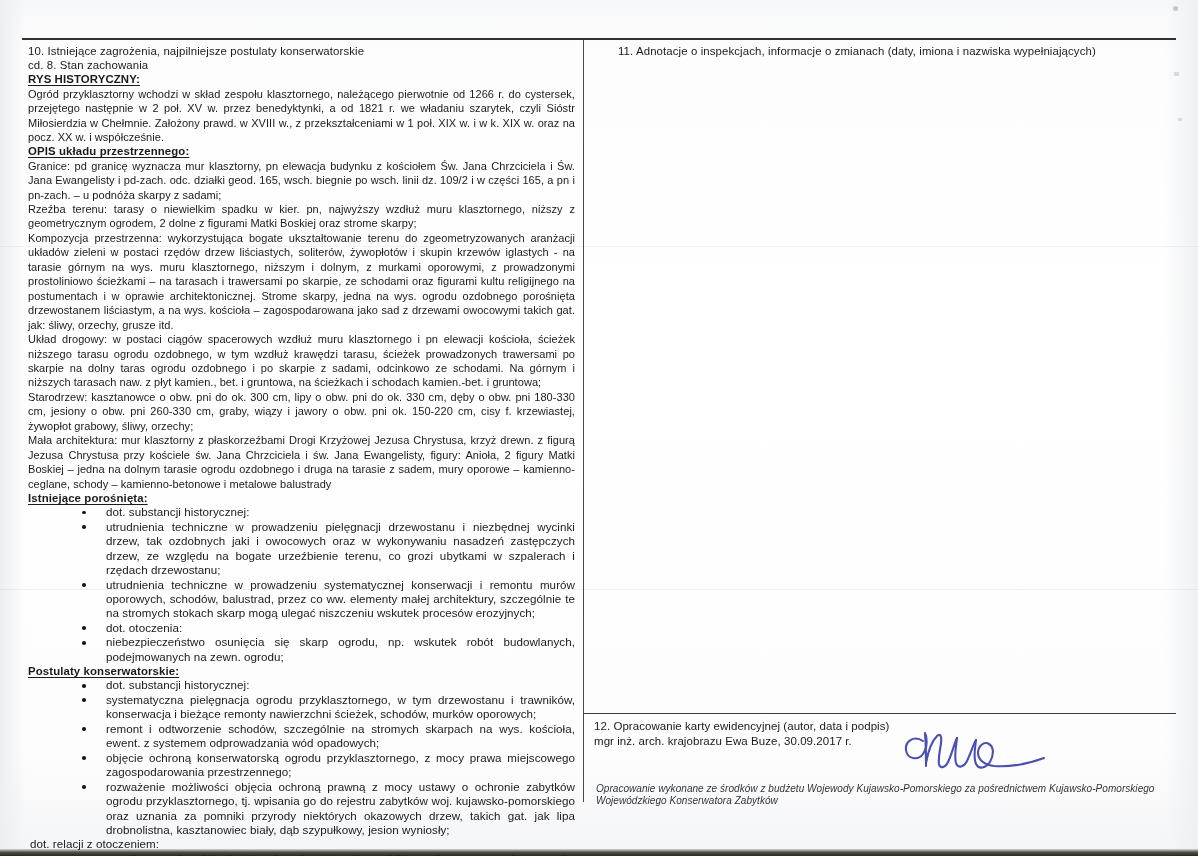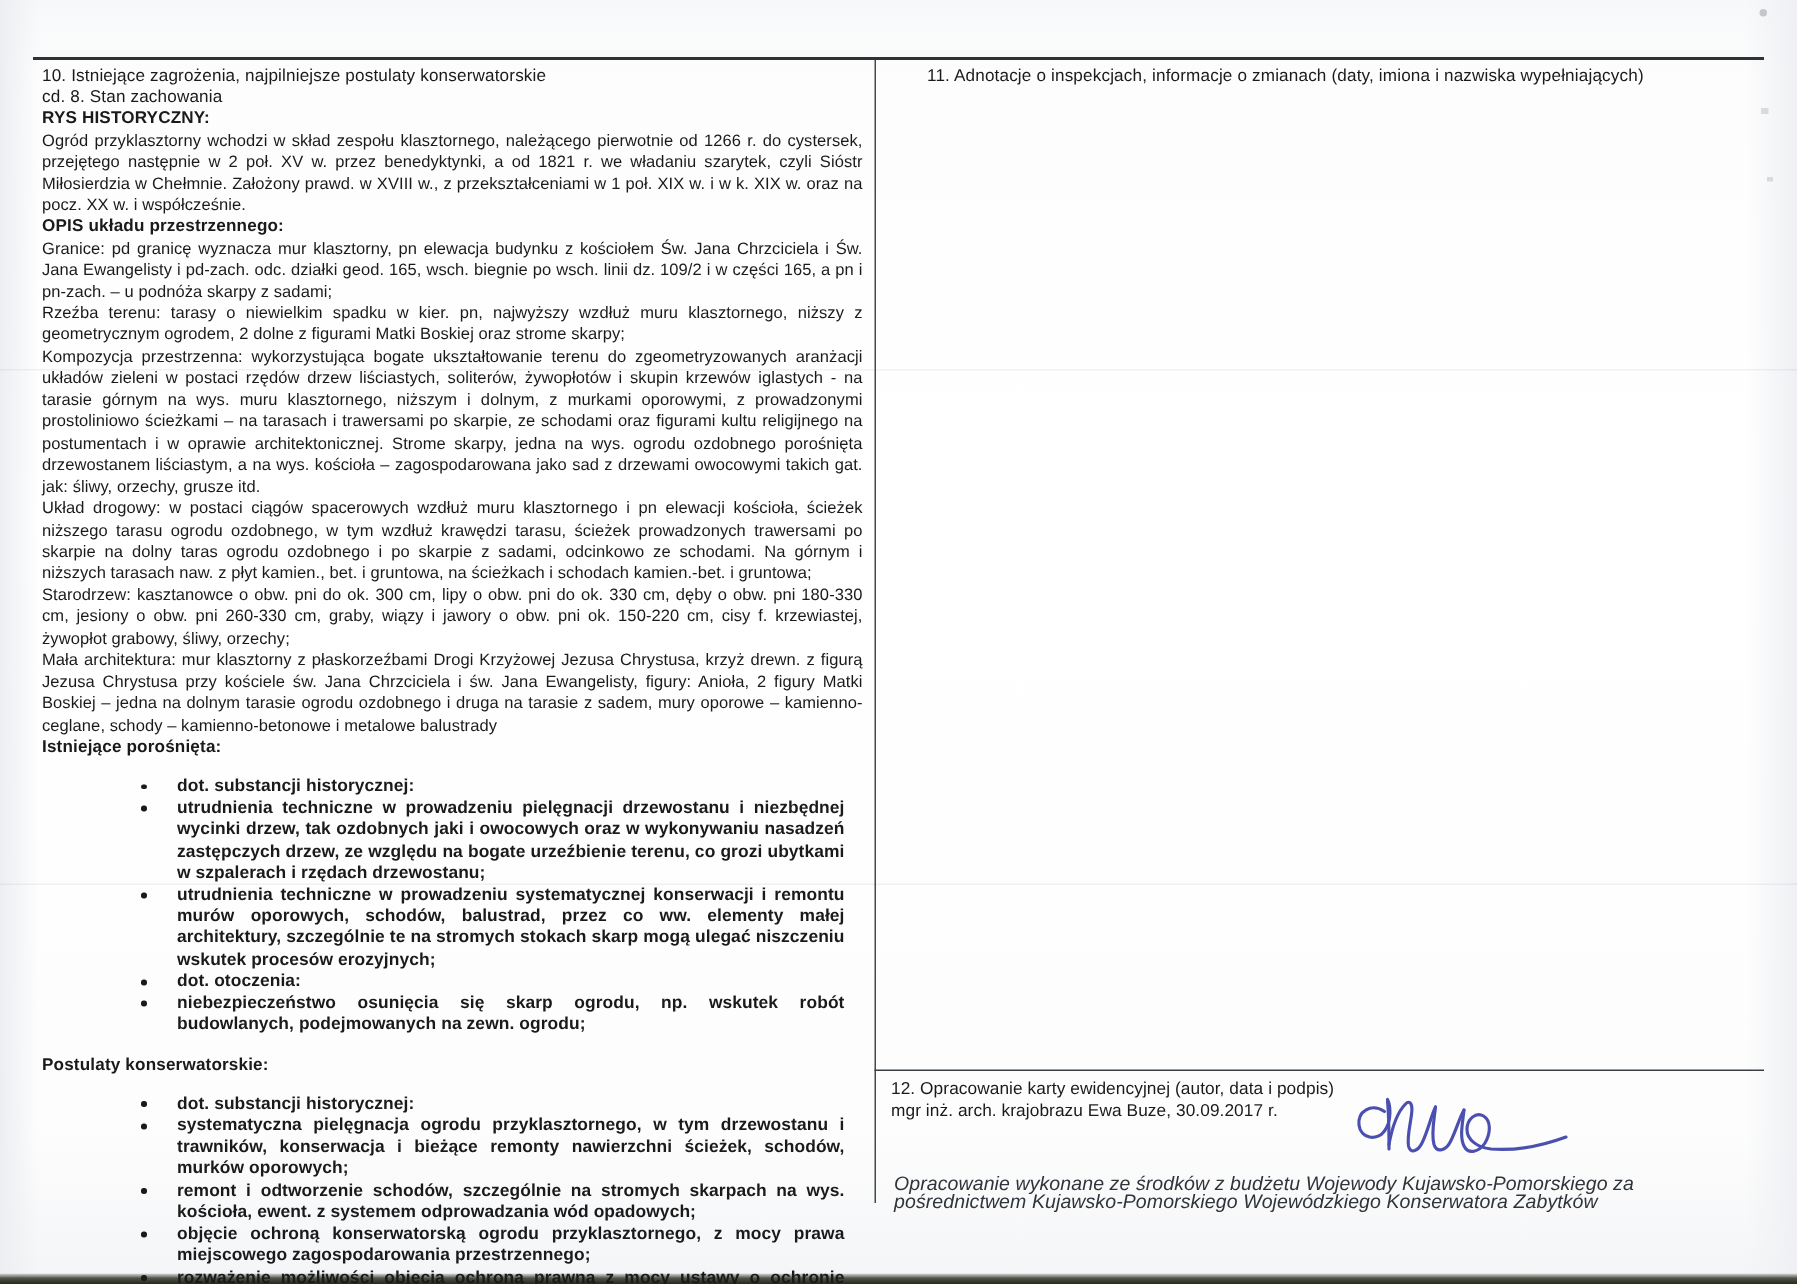--- a/index.html
+++ b/index.html
@@ -115,32 +115,32 @@
   }
   p.body {
     margin: 0;
     font-size: 11px;
     line-height: 14.45px;
     text-align: justify;
     letter-spacing: .005em;
   }
   .hdg {
     font-weight: bold;
+    text-decoration: underline;
     text-underline-offset: 1.5px;
   }
   .lead {
     text-underline-offset: 1.5px;
   }
 
   
   ul.bullets {
-    margin: 12px;
+    margin: 0;
     padding: 0 0 0 52px;
     list-style: none;
-    font-weight: bold;
   }
   ul.bullets > li {
     position: relative;
     margin: 0 0 0 0;
     padding: 0 0 0 26px;
     font-size: 11.6px;
     line-height: 14.45px;
     text-align: justify;
     letter-spacing: .005em;
   }
@@ -175,21 +175,21 @@
     width: 190px;
     height: 62px;
   }
   .sig-wrap svg { display: block; }
   .funding-note {
     position: absolute;
     left: 2px;
     top: 64px;
     width: 560px;
     font-style: italic;
-    font-size: 13px;
+    font-size: 10px;
     line-height: 11.6px;
     color: #30343a;
     letter-spacing: .005em;
   }
 
   
   .noise-band {
     position: absolute;
     left: 0; right: 0;
     height: 1px;

